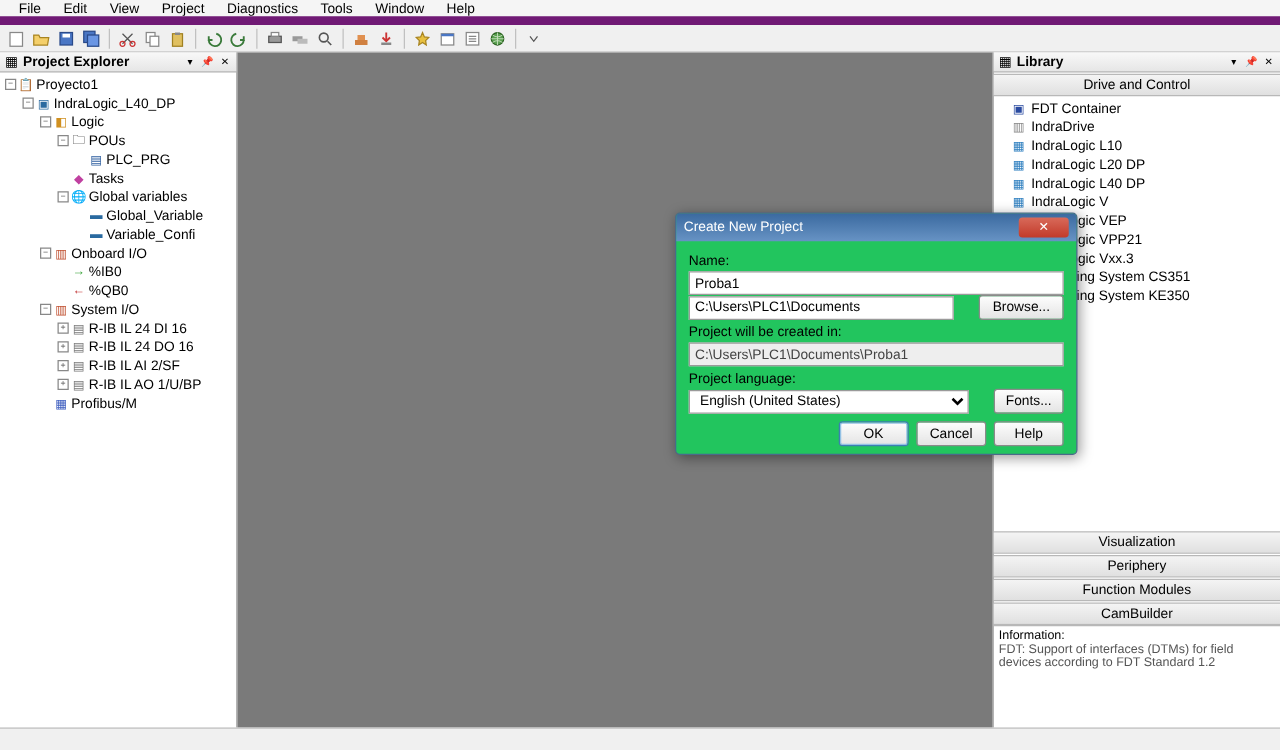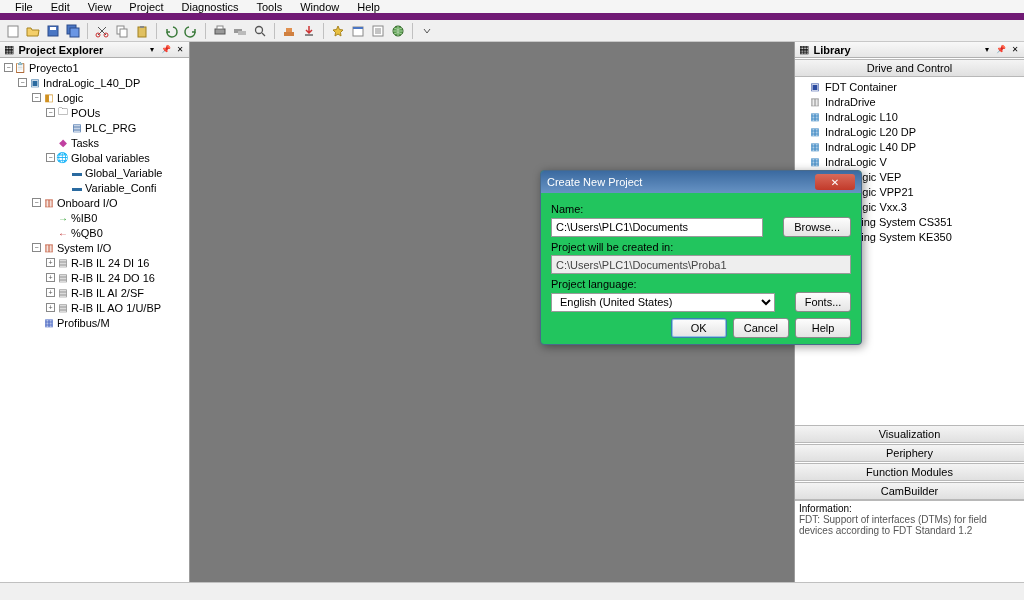--- a/index.html
+++ b/index.html
@@ -360,20 +360,21 @@
 
   <div class="center">
 
     <div class="dialog">
       <div class="dialog-title">
         <span class="title">Create New Project</span>
         <span class="dialog-close">✕</span>
       </div>
       <div class="dialog-body">
         <div class="lbl">Name:</div>
+        <input type="text" value="Proba1" style="">
         <div class="row">
           <input type="text" value="C:\Users\PLC1\Documents" style="">
           <button class="d-btn">Browse...</button>
         </div>
         <div class="lbl">Project will be created in:</div>
         <input type="text" class="readonly" readonly="" value="C:\Users\PLC1\Documents\Proba1" style="">
         <div class="lbl">Project language:</div>
         <div class="row">
           <select>
             <option>English (United States)</option>

